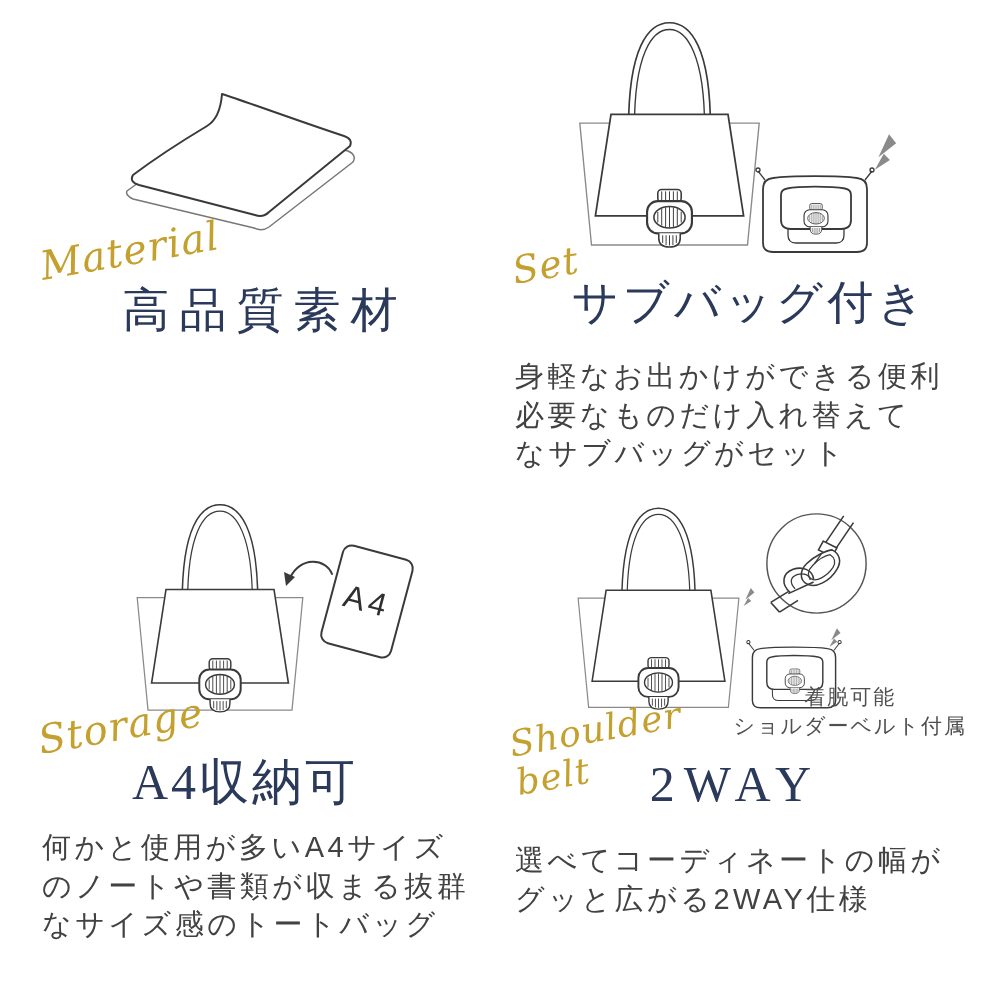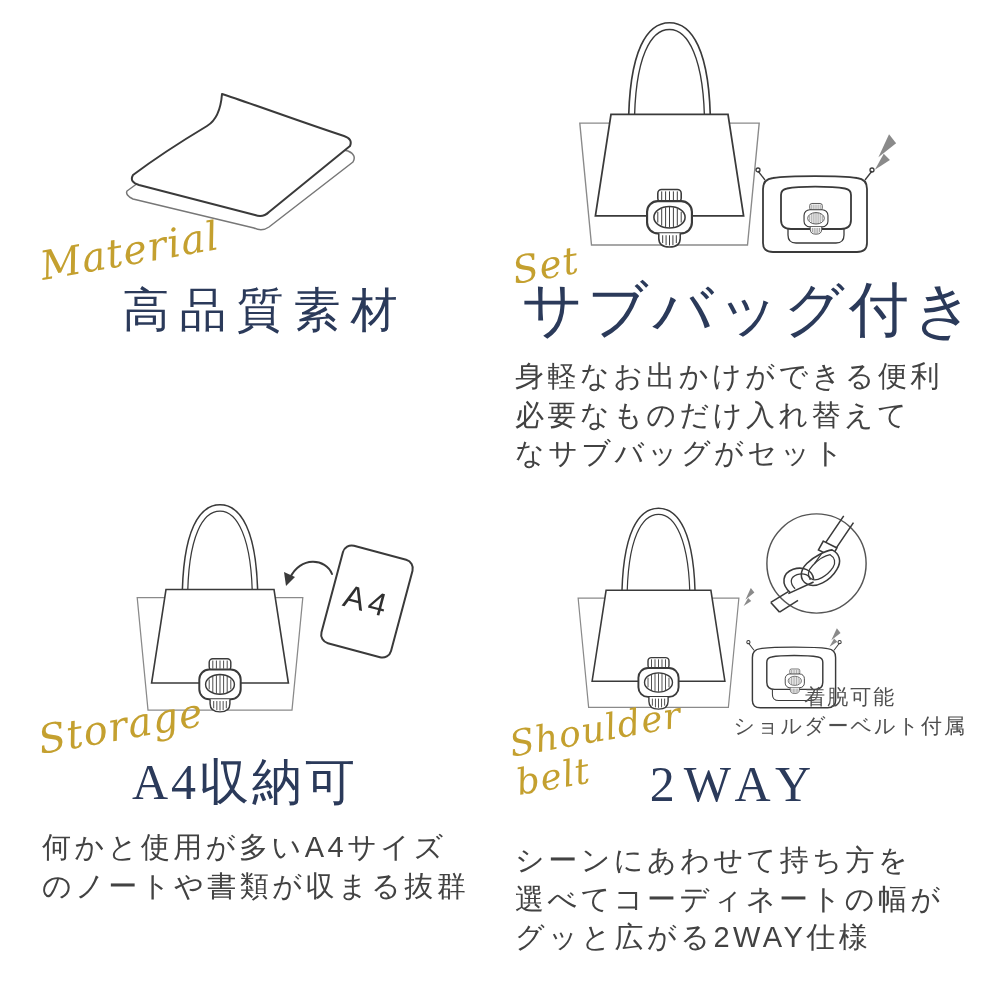--- a/index.html
+++ b/index.html
@@ -22,21 +22,21 @@
   #illus-leather{left:112px;top:80px;width:250px;height:160px;}
   #script-material{left:44px;top:246px;font-size:40px;}
   #title-material{left:30px;right:0;top:286px;font-size:47px;letter-spacing:10px;}
   #desc-material{left:42px;top:357px;}
 
   
   #illus-tote-set{left:72px;top:9px;width:195px;height:239px;}
   #illus-subbag-set{left:255px;top:165px;width:120px;height:92px;}
   #spark-set{left:374px;top:133px;width:23px;height:38px;}
   #script-set{left:16px;top:252px;font-size:38px;}
-  #title-set{left:0;right:0;top:279px;font-size:60px;letter-spacing:4px;}
+  #title-set{left:0;right:0;top:279px;font-size:46px;letter-spacing:4px;}
   #desc-set{left:15px;top:357px;}
 
   
   #illus-tote-storage{left:130px;top:-12px;width:180px;height:221px;}
   #arrow-storage{left:284px;top:52px;width:50px;height:34px;}
   #a4-card{position:absolute;left:330px;top:46px;width:70px;height:99px;border:2.5px solid #3a3a3a;
            border-radius:10px;transform:rotate(15deg);display:flex;align-items:center;justify-content:center;
            background:#fff;}
   #a4-card span{font-size:32px;letter-spacing:4px;color:#2f2f2f;font-weight:500;}
   #script-storage{left:42px;top:216px;font-size:40px;}
@@ -148,20 +148,21 @@
       <polygon points="0,16 11,21 2,30" fill="#3a3a3a"></polygon>
     </svg>
     <div id="a4-card">
       <span>A4</span>
     </div>
     <div class="script" id="script-storage">Storage</div>
     <h2 class="title" id="title-storage">A4収納可</h2>
     <div class="desc" id="desc-storage">
       <div>何かと使用が多いA4サイズ</div>
       <div>のノートや書類が収まる抜群</div>
+      <div>なサイズ感のトートバッグ</div>
     </div>
   </section>
 
   <section class="cell" id="cell-shoulder">
     <svg class="illus" id="illus-tote-sh" viewBox="0 0 200 245">
       <use href="#tote"></use>
     </svg>
     <svg class="illus" id="illus-clasp" viewBox="0 0 110 110">
       <circle class="cir" cx="55" cy="55" r="51"></circle>
       <path class="st2" d="M83,6 L64,34 M93,13 L74,41"></path>
@@ -186,19 +187,18 @@
     <div id="note-sh">
       <div>着脱可能</div>
       <div>ショルダーベルト付属</div>
     </div>
     <div class="script" id="script-shoulder">
       <div>Shoulder</div>
       <div>belt</div>
     </div>
     <h2 class="title" id="title-shoulder">2WAY</h2>
     <div class="desc" id="desc-shoulder">
-      <div>シーンにあわせて持ち方を</div>
       <div>選べてコーディネートの幅が</div>
       <div>グッと広がる2WAY仕様</div>
     </div>
   </section>
 
 </div>
 
 </body></html>

